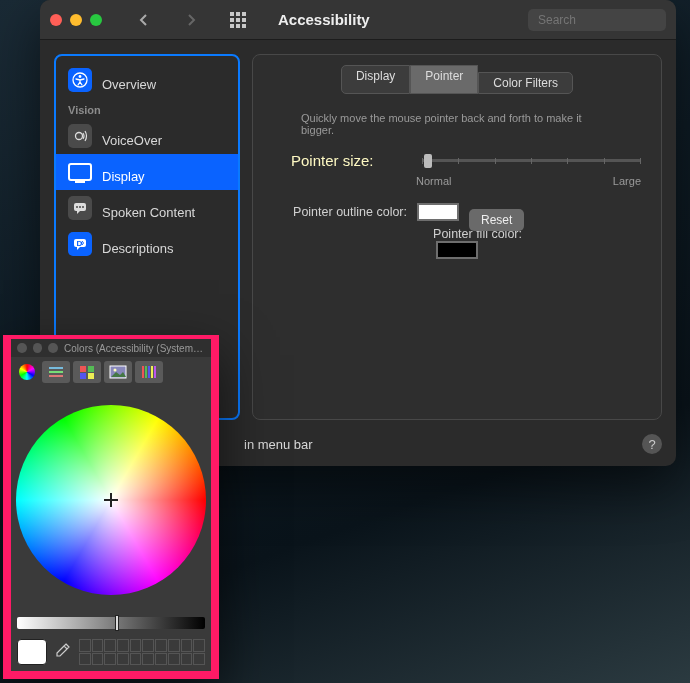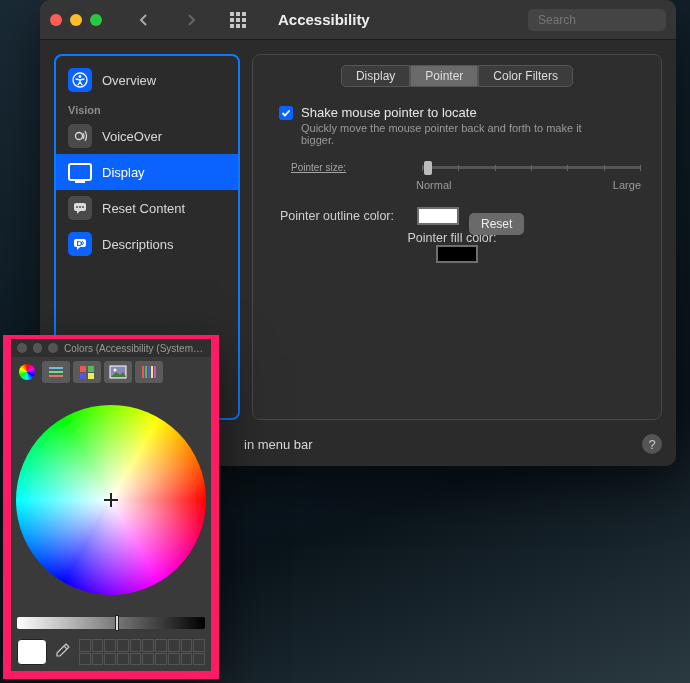--- a/index.html
+++ b/index.html
@@ -22,47 +22,47 @@
   .tl { width:12px; height:12px; border-radius:50%; }
   .tl-close{background:#ff5f57;} .tl-min{background:#febc2e;} .tl-max{background:#28c840;}
   .navbtn { width:22px; height:22px; display:flex; align-items:center; justify-content:center; color:#888; font-size:16px; border-radius:4px;}
   .gridicon{ width:20px; height:20px; display:grid; grid-template-columns:repeat(3,4px); grid-template-rows:repeat(3,4px); gap:2px; place-content:center;}
   .gridicon span{background:#c8c8c8;}
   .title{ font-weight:600; font-size:15px; color:#eee; margin-left:4px;}
   .search{ margin-left:auto; background:#444; border:none; border-radius:5px; padding:3px 4px 3px 10px; color:#ccc; height:22px; width:138px; font-size:12px;}
   .body{ flex:1; display:flex; padding:14px; gap:12px;}
   .sidebar{ width:186px; border:2px solid #0a7aff; border-radius:8px; padding:6px 0; background:#2b2b2b; }
   .sb-group{ padding:6px 12px 2px; font-size:11px; color:#8c8c8c; font-weight:700;}
-  .sb-item{ display:flex; align-items:center; gap:10px; padding:6px 12px; color:#d8d8d8; font-size:13px;}
+  .sb-item{ display:flex; align-items:flex-end; gap:10px; padding:6px 12px; color:#d8d8d8; font-size:13px;}
   .sb-item.selected{ background:#0a63ff; color:#fff;}
   .sb-icon{ width:24px; height:24px; border-radius:5px; background:#fff; display:flex; align-items:center; justify-content:center; font-size:14px;}
   .ic-blue{background:#0a63ff; color:#fff;}
   .ic-dark{background:#4a4a4a; color:#ddd;}
   .ic-mon{ width:24px; height:18px; border:2px solid #fff; border-radius:3px; position:relative;}
   .ic-mon:after{content:''; position:absolute; bottom:-4px; left:50%; transform:translateX(-50%); width:10px; height:2px; background:#fff;}
   .content{ flex:1; border:1px solid #484848; border-radius:8px; background:#2e2e2e; padding:10px 14px 14px;}
   .tabs{ display:flex; justify-content:center; gap:0; margin-bottom:18px;}
   .tab{ padding:3px 14px; background:#3c3c3c; border:1px solid #555; font-size:12px; color:#ddd;}
   .tab:first-child{border-radius:5px 0 0 5px;}
-  .tab:last-child{border-radius:0 5px 5px 0;}
+  .tab:last-child{border-radius:0 5px 5px 0;margin-top:7px;}
   .tab.active{ background:#6a6a6a;}
   .checkrow{ display:flex; align-items:flex-start; gap:8px; margin-bottom:2px; margin-left:12px;}
   .chk{ width:14px; height:14px; background:#0a63ff; border-radius:3px; color:#fff; display:flex; align-items:center; justify-content:center; font-size:11px; flex-shrink:0; margin-top:1px;}
   .checkrow .lbl{ color:#e8e8e8; font-size:13px;}
   .hint{ margin-left:34px; font-size:11px; color:#9a9a9a; margin-bottom:16px; max-width:300px;}
   .row{ display:flex; align-items:center; margin-bottom:6px;}
-  .row .rlabel{ width:125px; text-align:left; margin-left:24px; font-size:10px; color:#a3a3a3;text-decoration:underline;}
+  .row .rlabel{ width:125px; text-align:left; margin-left:24px; font-size:15px; color:#fef9c3;}
   .slider-wrap{ flex:1; position:relative; margin:0 6px;}
   .slider-track{ height:3px; background:#555; border-radius:2px;}
   .slider-thumb{ position:absolute; top:-5px; left:2px; width:8px; height:14px; background:#bcbcbc; border-radius:2px;}
   .ticks{ position:absolute; top:-1px; width:100%; display:flex; justify-content:space-between;}
   .ticks span{width:1px;height:6px;background:#666;}
   .slider-labels{ display:flex; justify-content:space-between; font-size:11px; color:#9a9a9a; margin:4px 6px 14px;}
   .crow{ display:flex; align-items:center; margin-bottom:8px;}
-  .crow .clabel{ width:140px; text-align:center; margin-right:10px; font-size:12.5px; color:#d0d0d0;}
+  .crow .clabel{ width:140px; text-align:right; margin-right:10px; font-size:12.5px; color:#d0d0d0;}
   .swatch{ width:42px; height:18px; border:2px solid #6e6e6e; }
   .sw-white{background:#fff;} .sw-black{background:#000;}
   .reset{ margin-left:10px; background:#6a6a6a; border:none; border-radius:5px; padding:4px 12px; color:#eee; font-size:12px;}
   .footer{ padding:0 14px 12px; display:flex; align-items:center; gap:10px;}
   .help{ margin-left:auto; width:20px; height:20px; border-radius:50%; background:#555; color:#ccc; display:flex; align-items:center; justify-content:center; font-size:13px;}
 
   
   .picker{
     position:absolute; left:3px; top:335px; width:216px; height:344px;
     background:#3a3a3a; border:4px solid #ff1a66; border-left-width:8px; border-right-width:8px; border-bottom-width:8px;
@@ -164,21 +164,21 @@
       <div class="sb-item">
         <div class="sb-icon ic-dark">
           <svg width="16" height="16" viewBox="0 0 16 16">
               <rect x="2" y="3" width="12" height="8" rx="2" fill="#ddd"></rect>
               <path d="M5 11 L5 14 L8 11" fill="#ddd"></path>
               <circle cx="5" cy="7" r="1" fill="#4a4a4a"></circle>
               <circle cx="8" cy="7" r="1" fill="#4a4a4a"></circle>
               <circle cx="11" cy="7" r="1" fill="#4a4a4a"></circle>
             </svg>
         </div>
-        <span>Reset Content</span>
+        <span>Spoken Content</span>
       </div>
       <div class="sb-item">
         <div class="sb-icon ic-blue">
           <svg width="16" height="16" viewBox="0 0 16 16">
               <rect x="2" y="3" width="12" height="8" rx="2" fill="#fff"></rect>
               <path d="M5 11 L5 14 L8 11" fill="#fff"></path>
               <text x="4.5" y="10" font-size="8" font-weight="bold" fill="#0a63ff">D</text>
               <path d="M9 6 Q11 7 9 8 M10 5 Q13 7 10 9" stroke="#0a63ff" stroke-width="1" fill="none"></path>
             </svg>
         </div>
@@ -186,28 +186,20 @@
       </div>
     </div>
 
     <div class="content">
       <div class="tabs">
         <div class="tab">Display</div>
         <div class="tab active">Pointer</div>
         <div class="tab">Color Filters</div>
       </div>
 
-      <div class="checkrow">
-        <div class="chk">
-          <svg width="10" height="10" viewBox="0 0 10 10">
-              <path d="M1.5 5 L4 7.5 L8.5 2.5" stroke="#fff" stroke-width="1.8" fill="none"></path>
-            </svg>
-        </div>
-        <span class="lbl">Shake mouse pointer to locate</span>
-      </div>
       <div class="hint">Quickly move the mouse pointer back and forth to make it bigger.</div>
 
       <div class="row">
         <div class="rlabel">Pointer size:</div>
         <div class="slider-wrap">
           <div class="slider-track"></div>
           <div class="ticks">
               <span></span>
               <span></span>
               <span></span>

